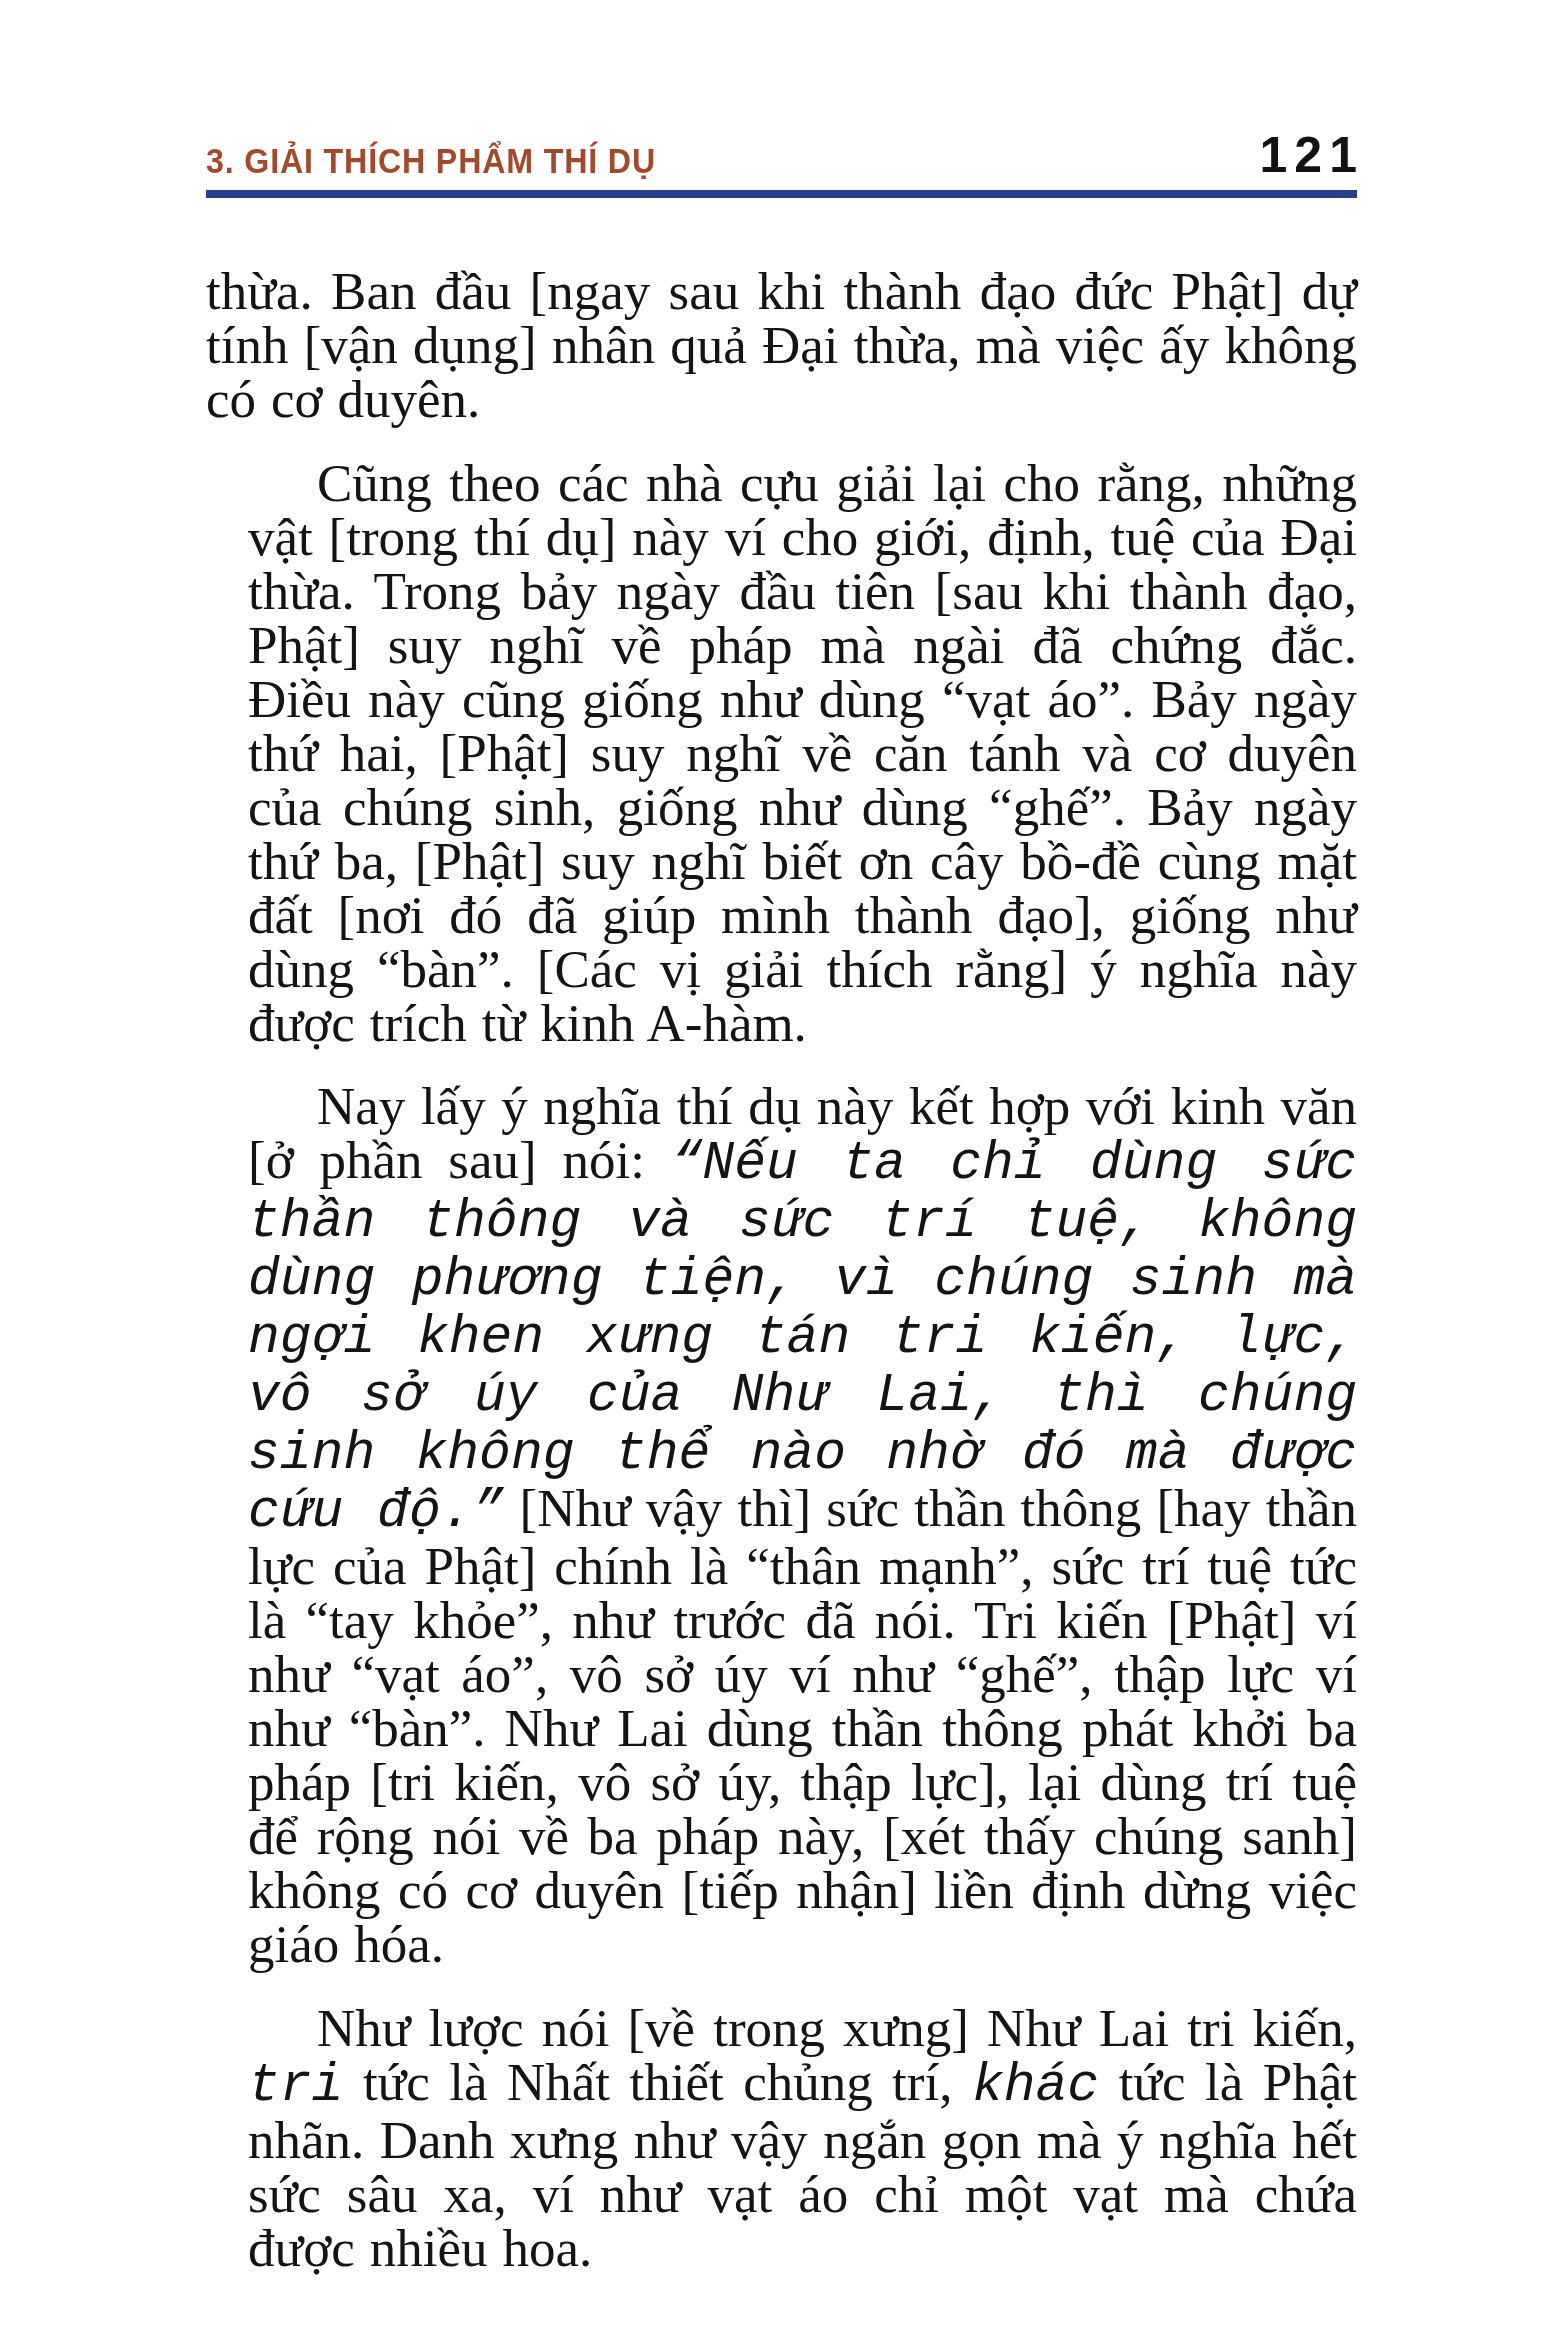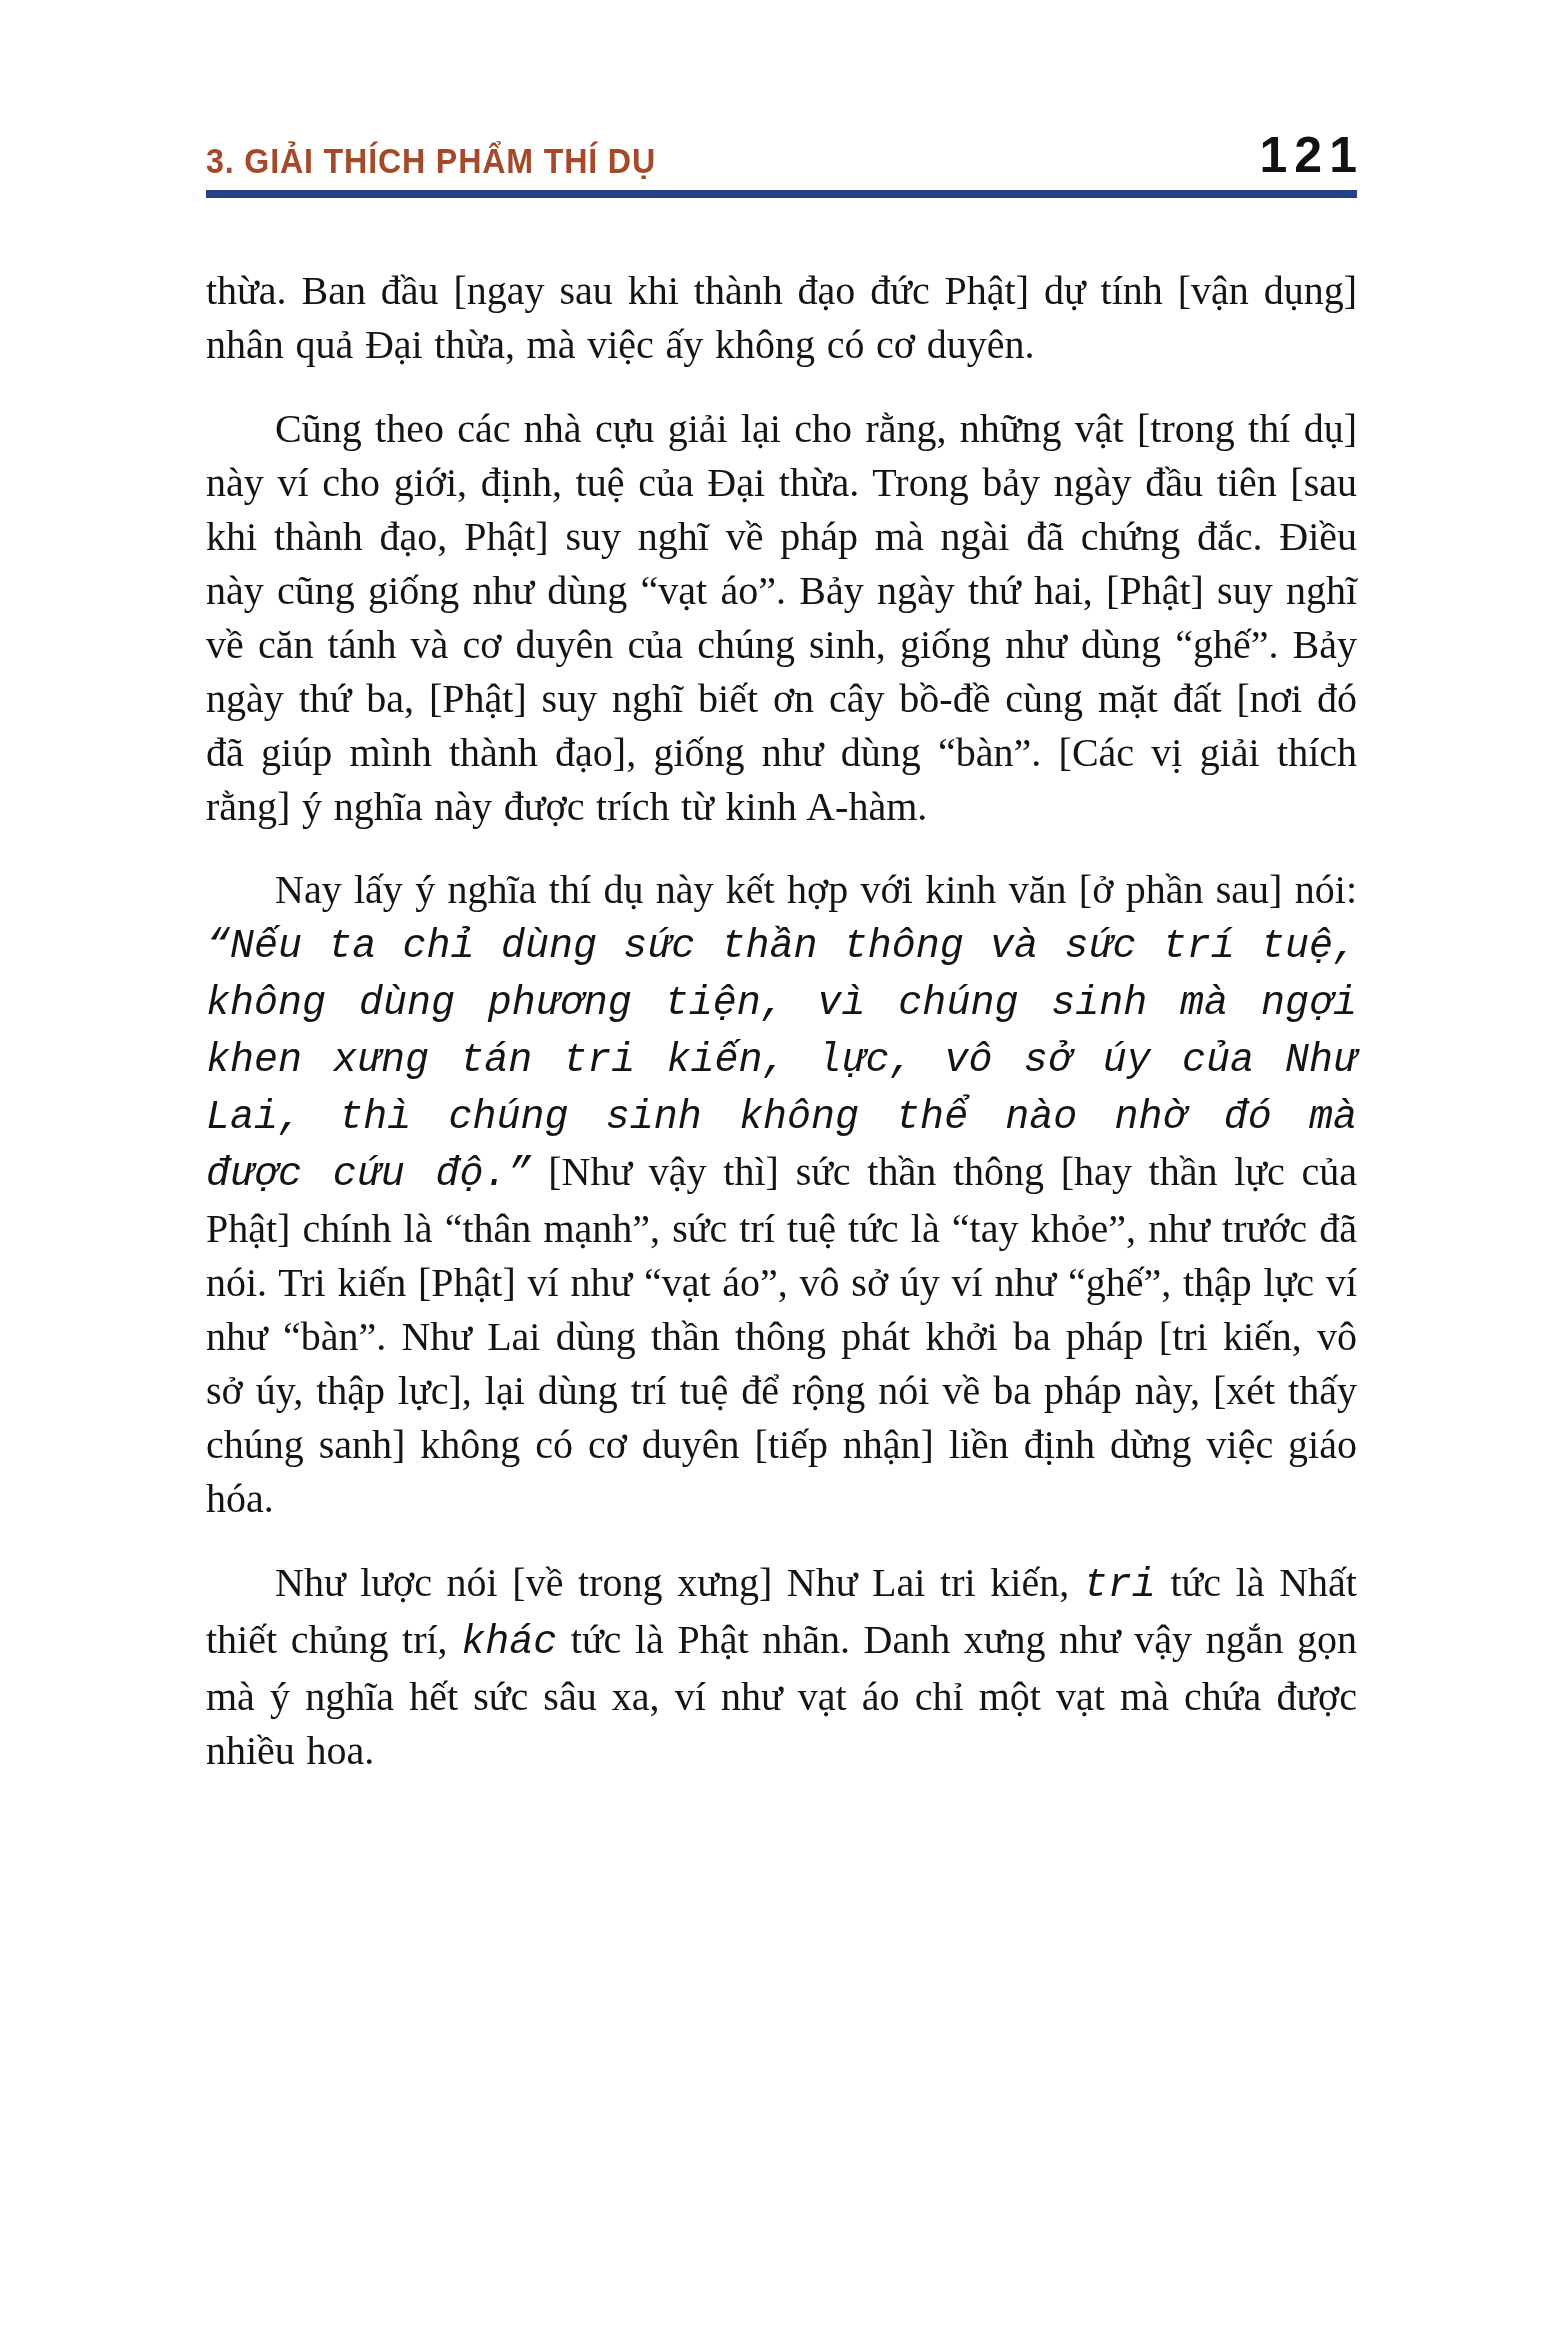--- a/index.html
+++ b/index.html
@@ -47,31 +47,32 @@
     white-space: nowrap;
   }
   .divider {
     height: 7.8px;
     width: 100%;
     background: var(--divider-color, #24418a);
     margin-top: 10.4px;
   }
   main.page-body {
     margin-top: 66px;
-    font-size: 40px;
+    font-size: 53px;
     line-height: 54px;
     color: var(--body-color, #141414);
     text-align: justify;
   }
   main.page-body p {
     margin: 0 0 29.5px 0;
     word-spacing: 1.7px;
   }
   main.page-body p.indented {
     text-indent: 69px;
+    margin-left: 42px;
   }
   .italic {
     font-style: italic;
     font-family: Liberation Mono, monospace;
   }
 </style>
 </head>
 <body style="background: rgb(255, 255, 255);">
 
 <div class="page">

